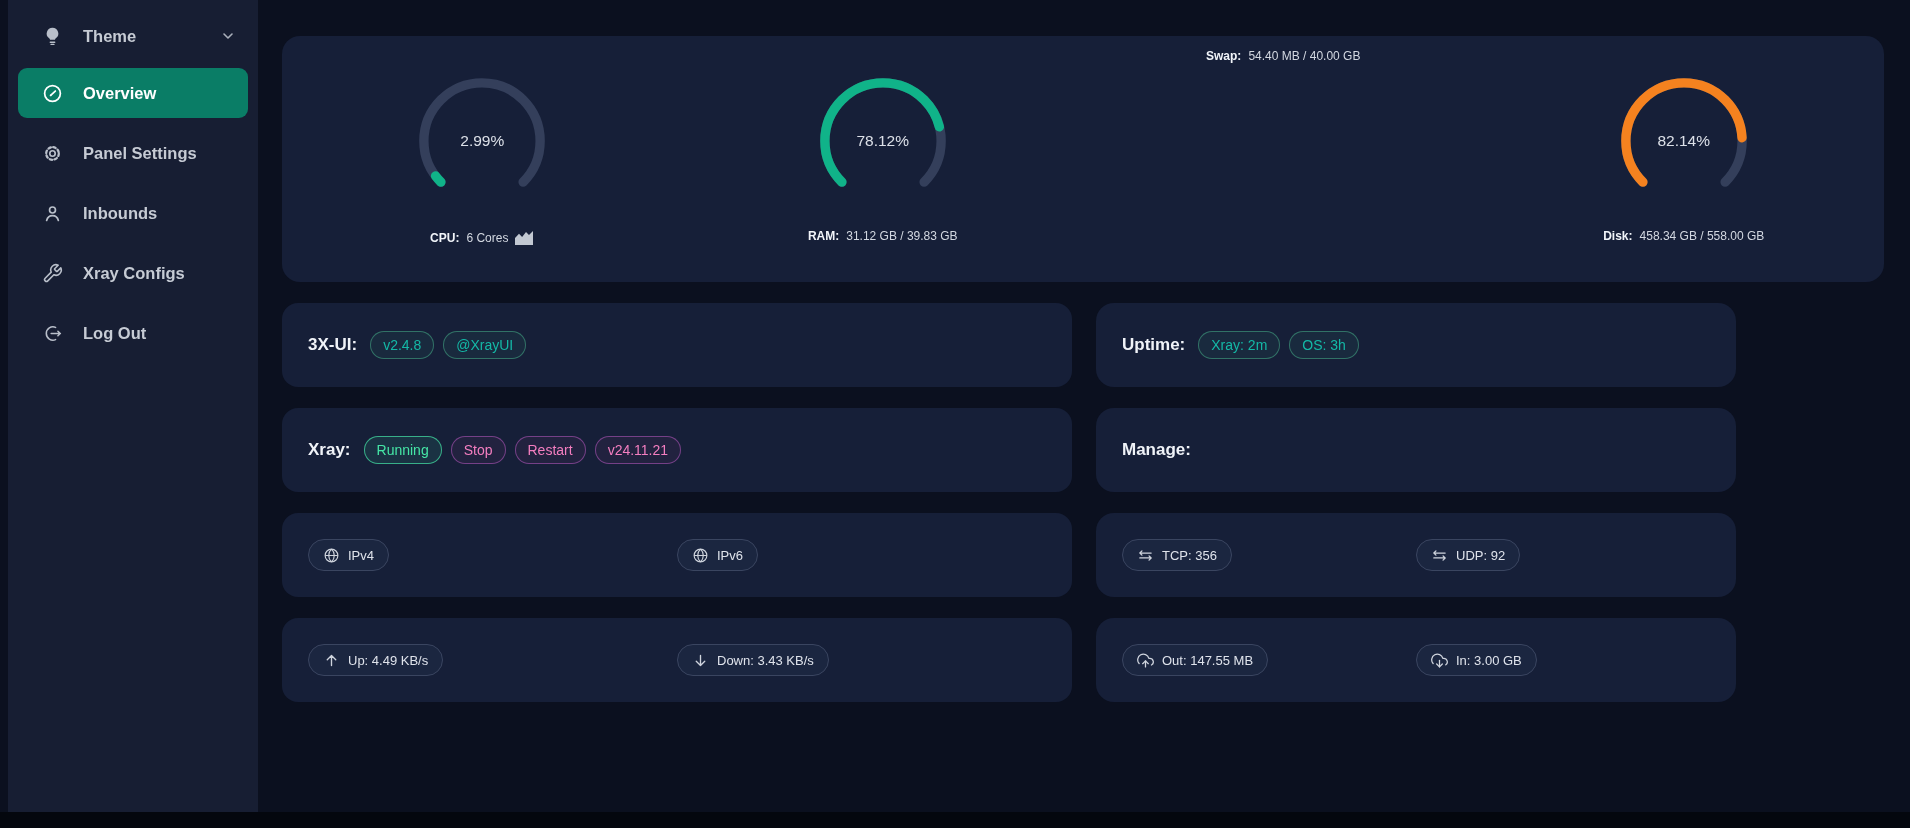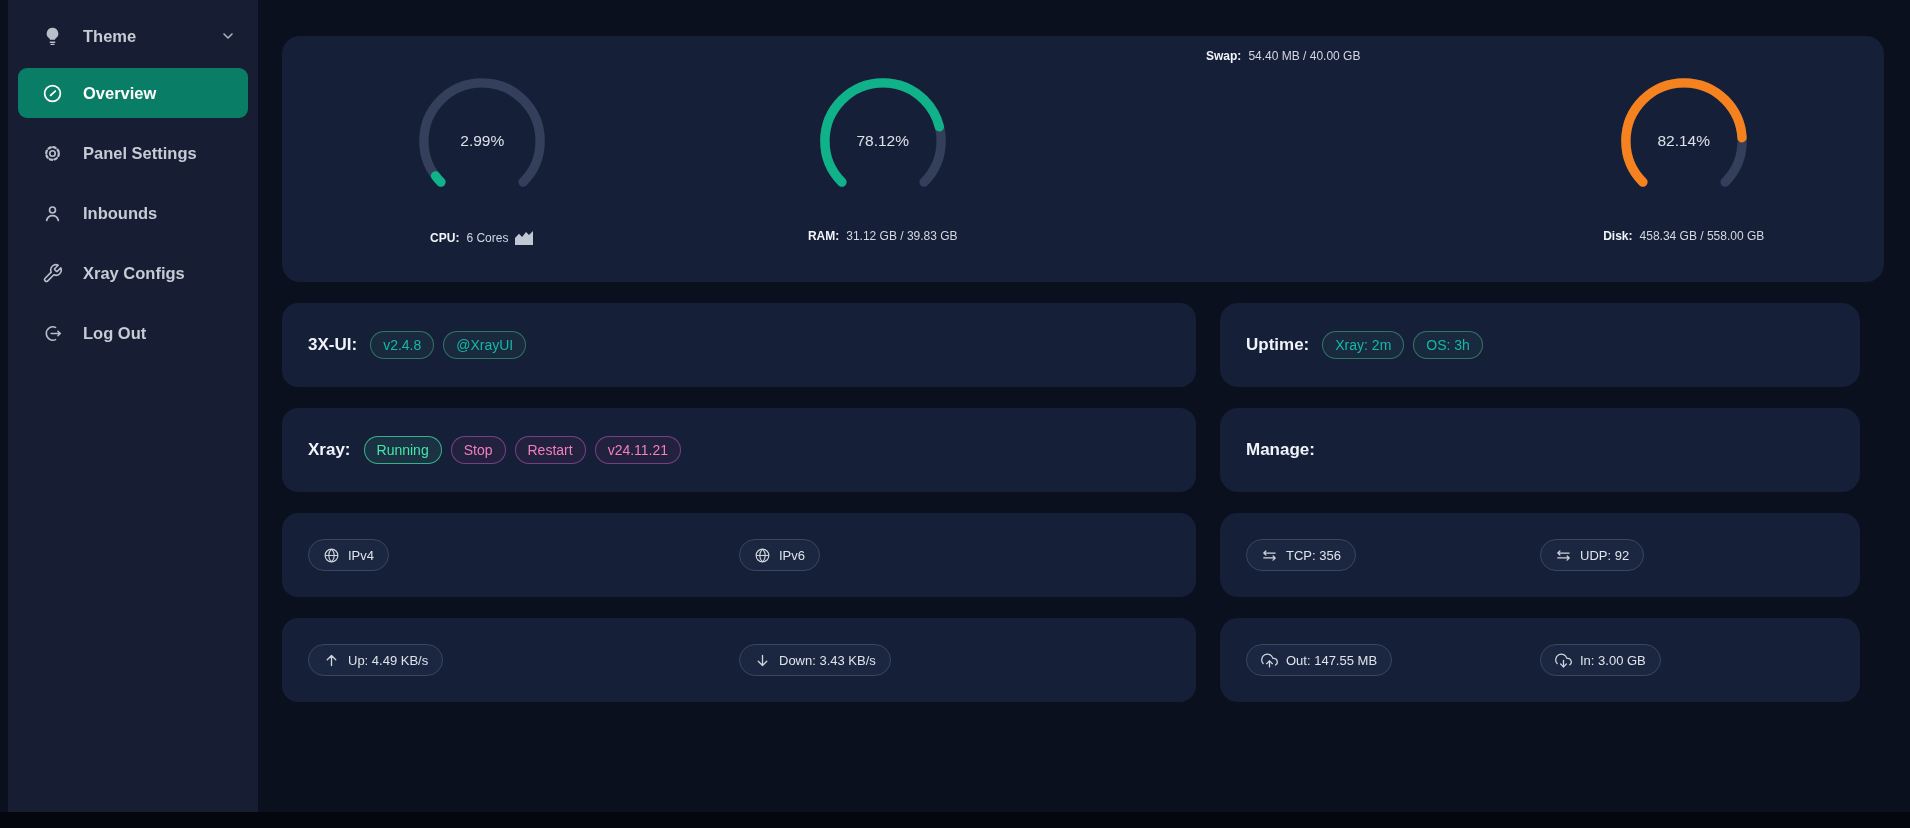--- a/index.html
+++ b/index.html
@@ -25,21 +25,21 @@
   .gauges-card { width:1602px; height:246px; border-radius:18px; display:flex; }
   .gauge-block { flex:1; display:flex; flex-direction:column; align-items:center; }
   .gauge-wrap { position:relative; width:150px; height:150px; margin-top:30px; }
   .gauge-wrap svg { position:absolute; inset:0; }
   .gauge-val { position:absolute; inset:0; display:flex; align-items:center; justify-content:center; font-size:15.5px; color:#dce0e8; }
   .gauge-label { margin-top:13px; font-size:12px; color:#d3d8e1; display:flex; align-items:center; gap:6px; }
   .gauge-label b { color:#f1f4f9; font-weight:700; margin-right:1px; }
   .chart-ic { width:20px; height:17px; color:#c2c8d2; cursor:pointer; }
 
   .row { display:flex; gap:24px; margin-top:21px; }
-  .card.lcol { width:914px; }
+  .card.lcol { width:790px; }
   .card.rcol { width:640px;border-radius:18px; }
   .label-card { height:84px; display:flex; align-items:center; padding:0 26px; }
   .split-card { height:84px; display:grid; grid-template-columns:1fr 1fr; align-items:center; padding:0 26px; }
   .row-label { font-size:17px; font-weight:700; color:#f0f3f8; margin-right:13px; white-space:nowrap; }
   .tags { display:flex; gap:9px; align-items:center; }
 
   .tag { display:inline-flex; align-items:center; height:28px; padding:0 12px; border-radius:999px; font-size:14px; line-height:1; border:1px solid transparent; white-space:nowrap; }
   .tag.green { color:#14b8a6; border-color:rgba(84,226,162,.40); background:rgba(84,226,162,.06); }
   .tag.running { color:#45e6a6; border-color:rgba(69,230,166,.70); background:rgba(69,230,166,.10); }
   .tag.pink { color:#f47ec0; border-color:rgba(185,90,195,.55); background:rgba(235,85,185,.06); cursor:pointer; }

